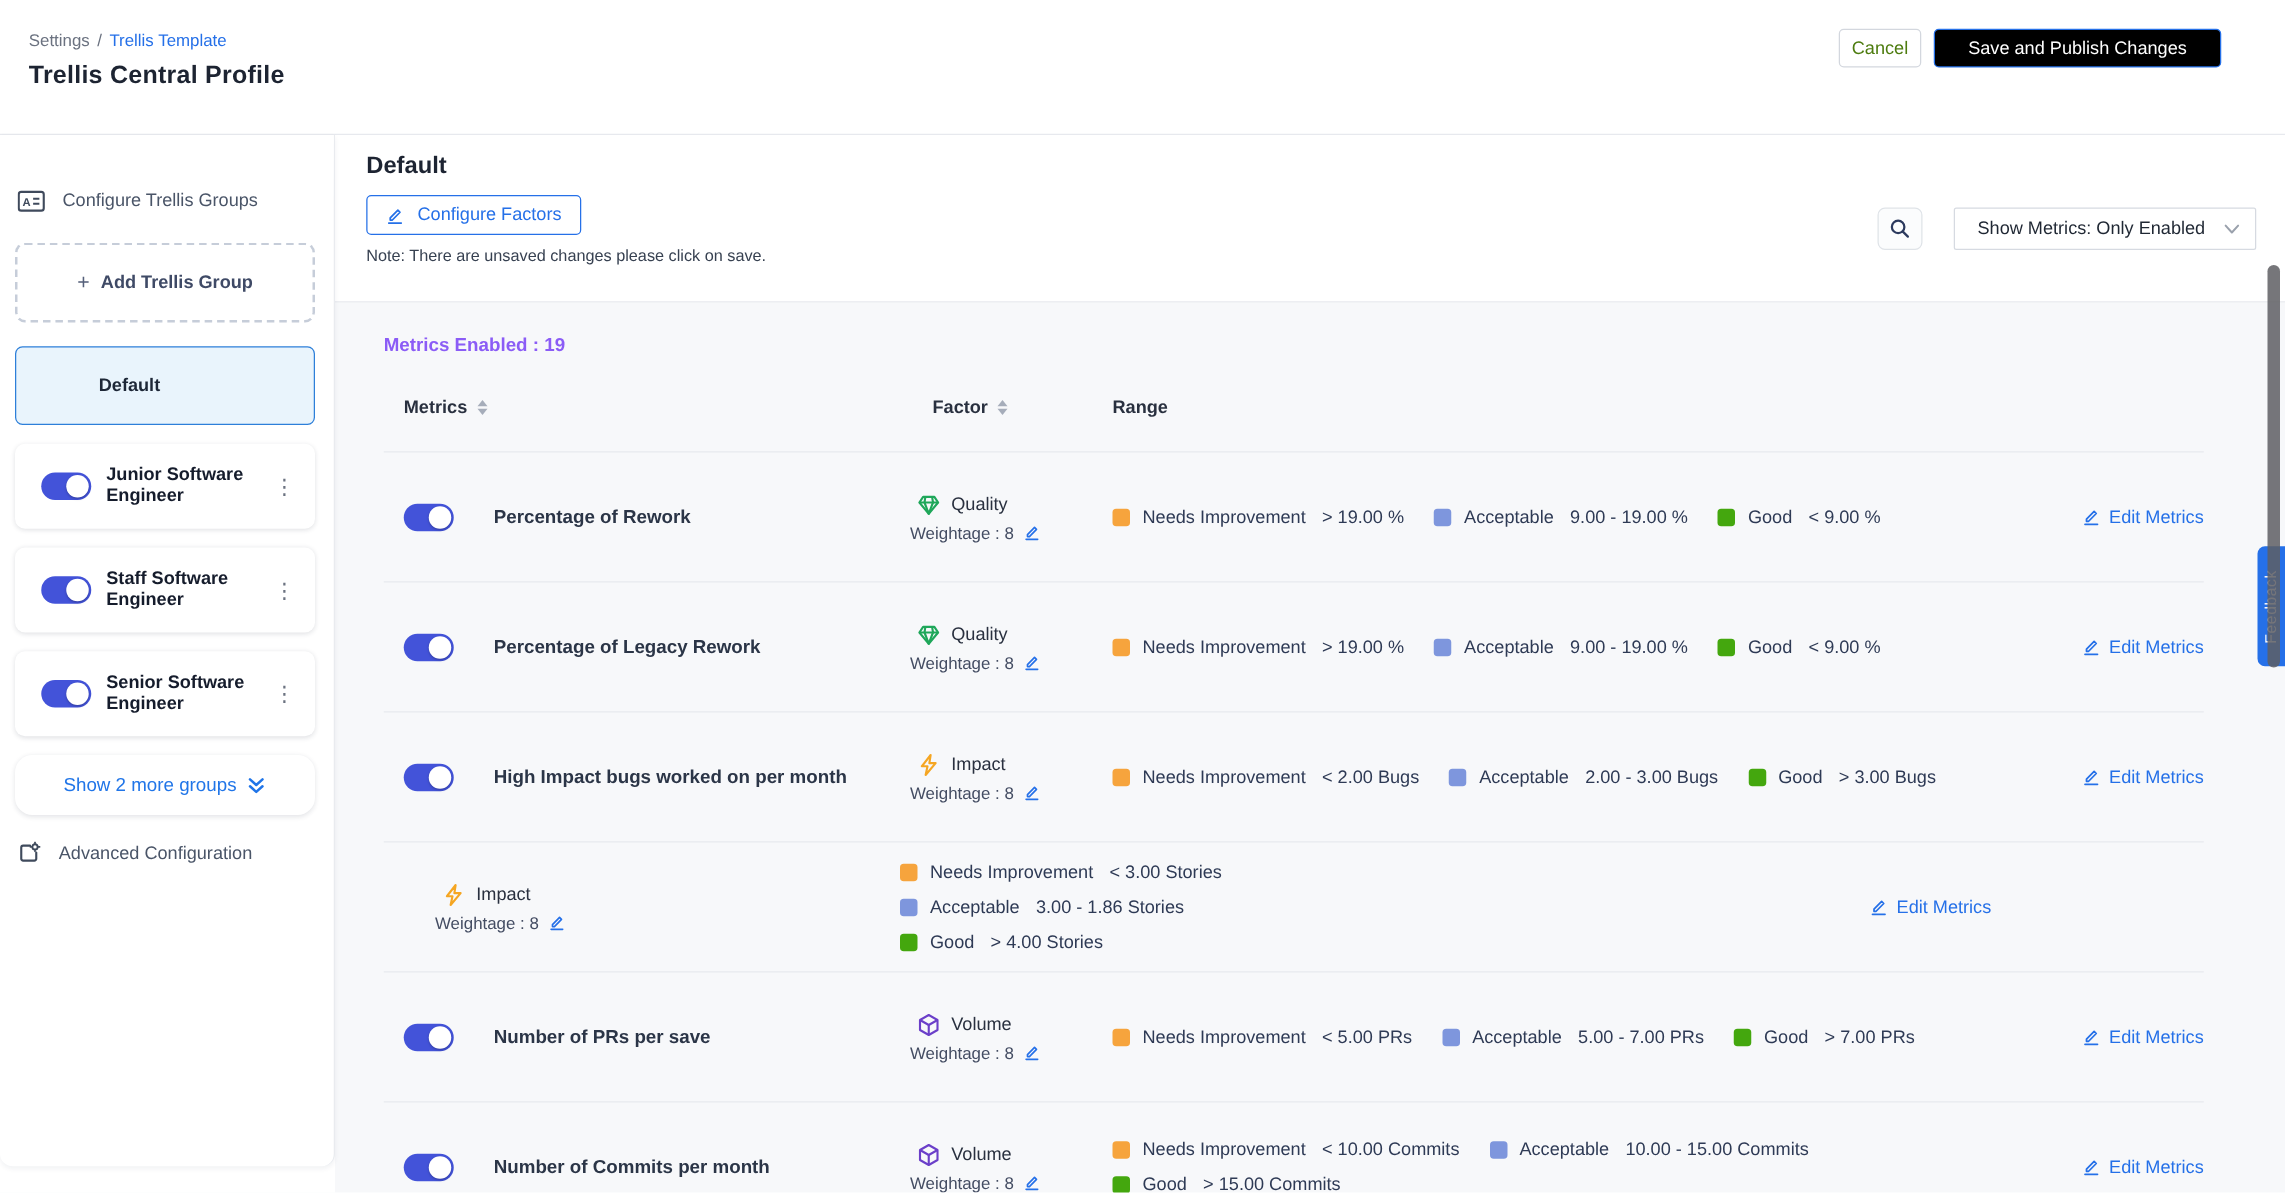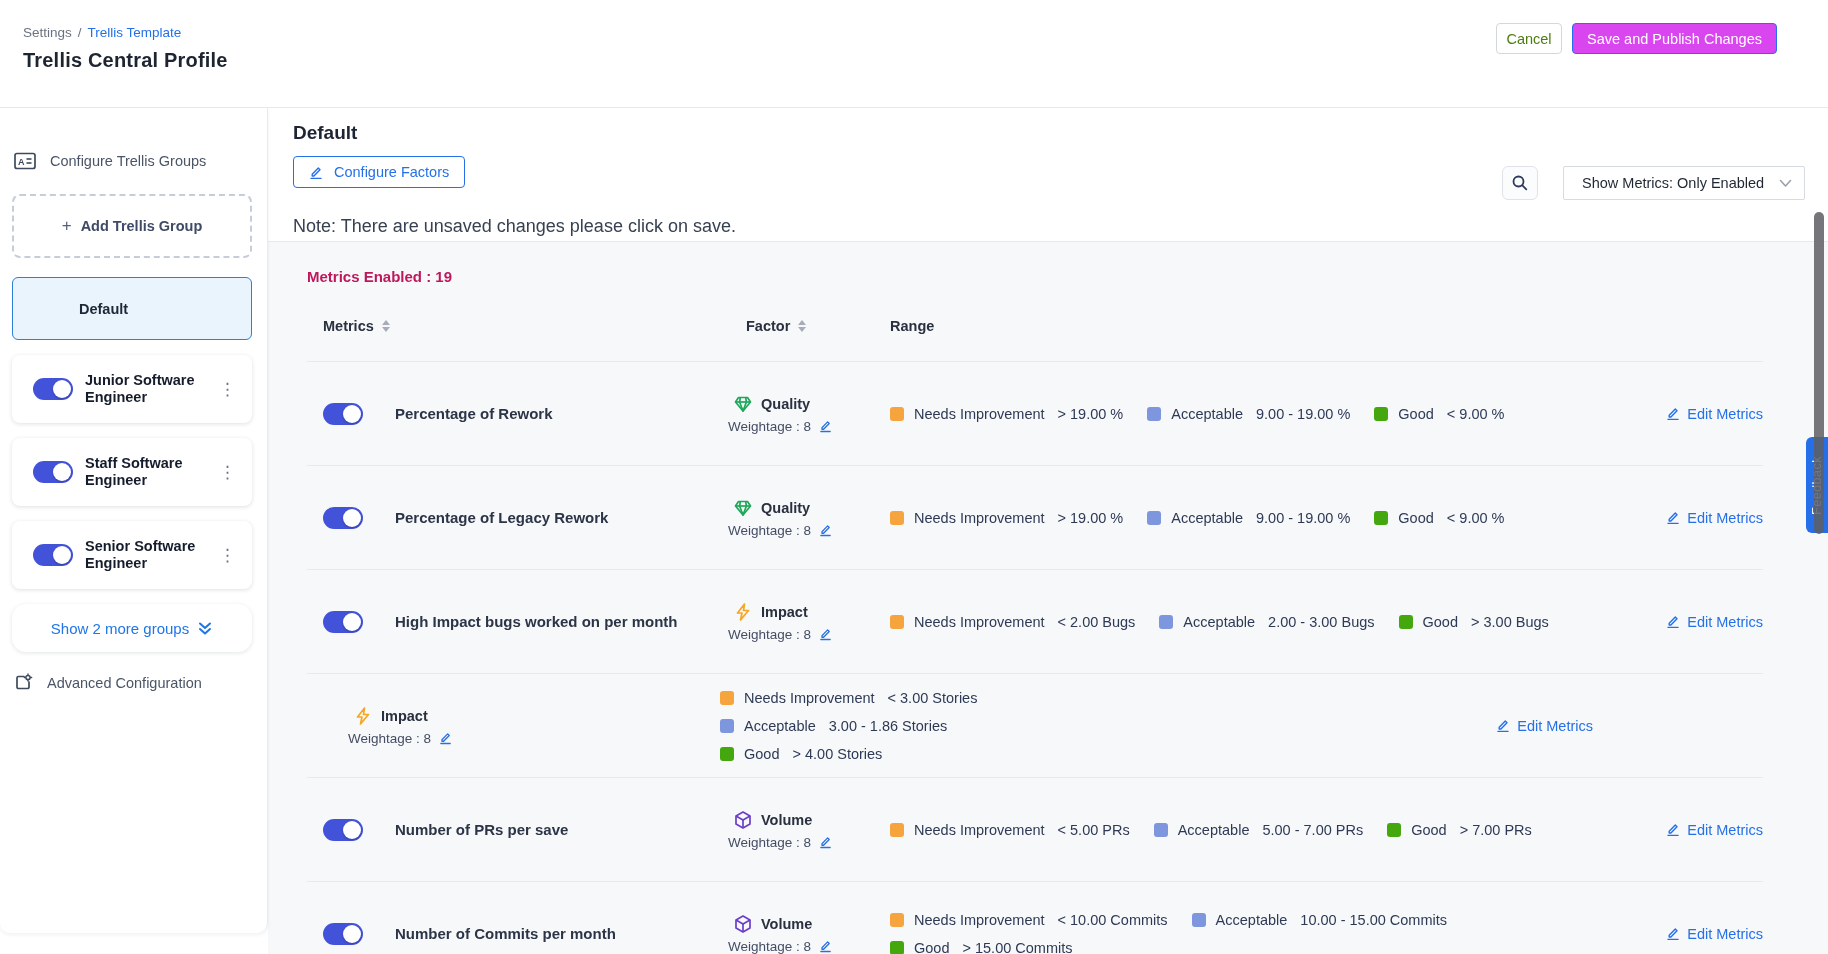--- a/index.html
+++ b/index.html
@@ -12,21 +12,21 @@
     background:#fff; border-bottom:1px solid #e7e9ee; display:flex;
     justify-content:space-between; align-items:flex-start; }
   .tb-left { padding:25px 0 0 23px; }
   .breadcrumb { font-size:13.5px; color:#6b7280; display:flex; gap:6px; }
   .breadcrumb .crumb-link { color:#2570e8; cursor:pointer; }
   .page-title { font-size:20px; font-weight:700; color:#1d2432; margin-top:9px; letter-spacing:.2px; }
   .tb-actions { display:flex; gap:10px; padding:23px 51px 0 0; }
   .btn { height:31px; border-radius:4px; font-size:14.5px; cursor:pointer;
     display:inline-flex; align-items:center; justify-content:center; font-family:inherit; }
   .btn-secondary { width:66px; background:#fff; border:1px solid #d3d7de; color:#4d7c0f; }
-  .btn-primary { width:205px; background:#d946ef; border:1px solid #2570e8; color:#fff; }
+  .btn-primary { width:230px; background:#000000; border:1px solid #2570e8; color:#fff; }
 
   
   .sidebar { position:absolute; top:108px; left:0; width:268px; height:825px;
     background:#fff; border-right:1px solid #e9ebef; border-radius:0 0 10px 10px;
     box-shadow:0 2px 4px rgba(25,35,60,.06); padding:44px 14px 0 12px; z-index:2; }
   .side-title-row { display:flex; align-items:center; gap:14px; margin-left:2px; color:#4a5568; font-size:14.5px; }
   .add-group { margin-top:24px; width:240px; height:64px; background:#fff;
     border:2px dashed #c6cdd9; border-radius:8px; display:flex; align-items:center;
     justify-content:center; gap:9px; color:#3f4a66; font-size:14.5px; font-weight:700; cursor:pointer; font-family:inherit; }
   .add-group .plus { font-weight:400; font-size:17px; color:#55607a; }
@@ -47,43 +47,43 @@
   .advanced-row { margin-top:21px; display:flex; align-items:center; gap:14px; margin-left:2px;
     color:#4a5568; font-size:14.5px; cursor:pointer; }
 
   
   .main { position:absolute; top:108px; left:268px; width:1560px; height:846px; background:#f7f8fa; }
   .main-top { height:134px; background:#fff; border-bottom:1px solid #e7e9ee; position:relative; padding:14px 0 0 25px; }
   .main-heading { font-size:19px; font-weight:700; color:#1d2432; }
   .cfg-btn { margin-top:12px; height:32px; padding:0 15px; background:#fff; border:1px solid #2570e8;
     border-radius:4px; color:#2570e8; font-size:14.5px; display:inline-flex; align-items:center; gap:11px;
     cursor:pointer; font-family:inherit; }
-  .note-text { margin-top:28px; font-size:18px; color:#374151; }
+  .note-text { margin-top:9px; font-size:13px; color:#374151; }
   .top-right { position:absolute; top:58px; right:23px; display:flex; gap:25px; align-items:center; }
   .search-btn { width:36px; height:34px; border:1px solid #dfe3e8; background:#fbfcfd; border-radius:6px;
     display:flex; align-items:center; justify-content:center; cursor:pointer; }
   .filter-dd { width:242px; height:34px; border:1px solid #d6dae1; background:#fff; border-radius:2px;
     display:flex; align-items:center; padding:0 12px 0 18px; font-size:14.5px; color:#1f2733; cursor:pointer; }
   .filter-dd .dd-chev { margin-left:auto; }
 
   .table-area { padding:26px 65px 0 39px; }
-  .metrics-enabled { font-size:15px; font-weight:700; color:#be185d; }
+  .metrics-enabled { font-size:15px; font-weight:700; color:#8b5cf6; }
   .tgrid { display:grid; grid-template-columns:380px 170px 720px 1fr; align-items:center; padding-left:16px; }
   .thead { height:70px; margin-top:6px;text-align:center; }
   .th { display:flex; align-items:center; gap:8px; font-size:14.5px; font-weight:700; color:#29303f; }
   .th.f { padding-left:43px; } .th.r { padding-left:17px; }
   .sort { display:flex; flex-direction:column; gap:2px; cursor:pointer; }
   .sort i { display:block; width:0; height:0; border-left:4px solid transparent; border-right:4px solid transparent; }
   .sort i.up { border-bottom:5px solid #a6adba; } .sort i.down { border-top:5px solid #a6adba; }
 
   .mrow { height:104px; border-top:1px solid #e7e9ee; }
   .metric-cell { display:flex; align-items:center; gap:32px; }
   .metric-name { font-size:15px; font-weight:700; color:#2b3547; }
   .factor-cell { display:flex; flex-direction:column; gap:5px; padding-left:25px; }
-  .factor-top { display:flex; align-items:center; gap:8px; margin-left:5px; font-size:14.5px; font-weight:700; color:#29303f; }
+  .factor-top { display:flex; align-items:center; gap:8px; margin-left:5px; font-size:14.5px; font-weight:400; color:#29303f; }
   .weight-row { display:flex; align-items:center; gap:8px; font-size:13.5px; color:#444d63; }
   .range-cell { display:flex; flex-wrap:wrap; column-gap:24px; row-gap:12px; padding-left:17px; align-items:center; }
   .chip { display:flex; align-items:center; gap:10px; font-size:14.5px; color:#2e3a55; white-space:nowrap; }
   .chip .sw { width:14px; height:14px; border-radius:3px; flex:none; }
   .chip .val { margin-left:3px; }
   .edit-cell { justify-self:end; display:flex; align-items:center; gap:7px; color:#2570e8;
     font-size:14.5px; cursor:pointer; white-space:nowrap; }
 
   
   .feedback-tab { position:absolute; top:437px; right:0; width:22px; height:96px; background:#2570e8;

